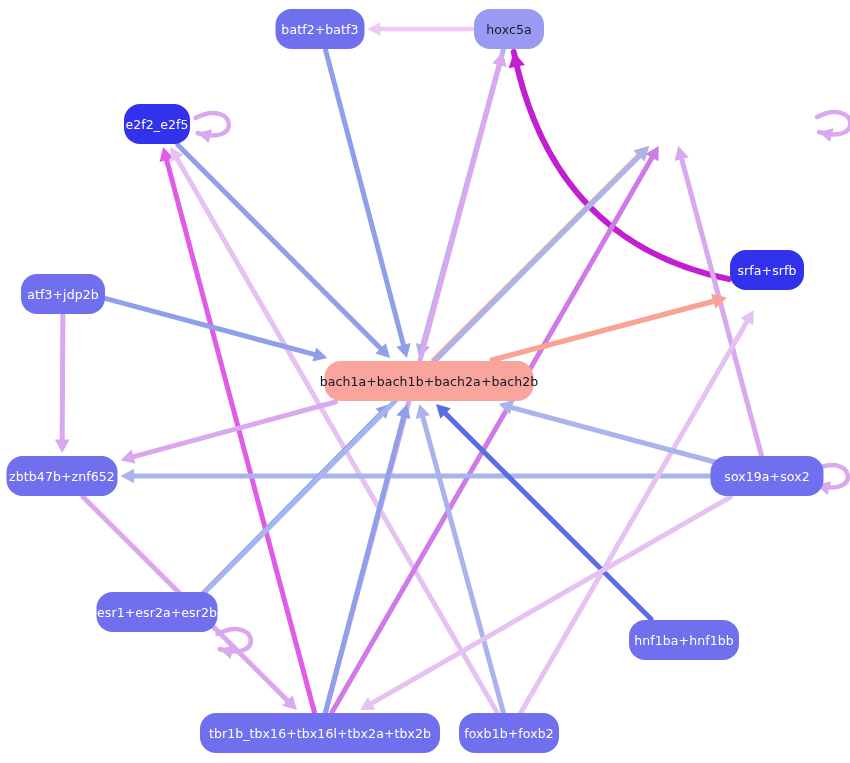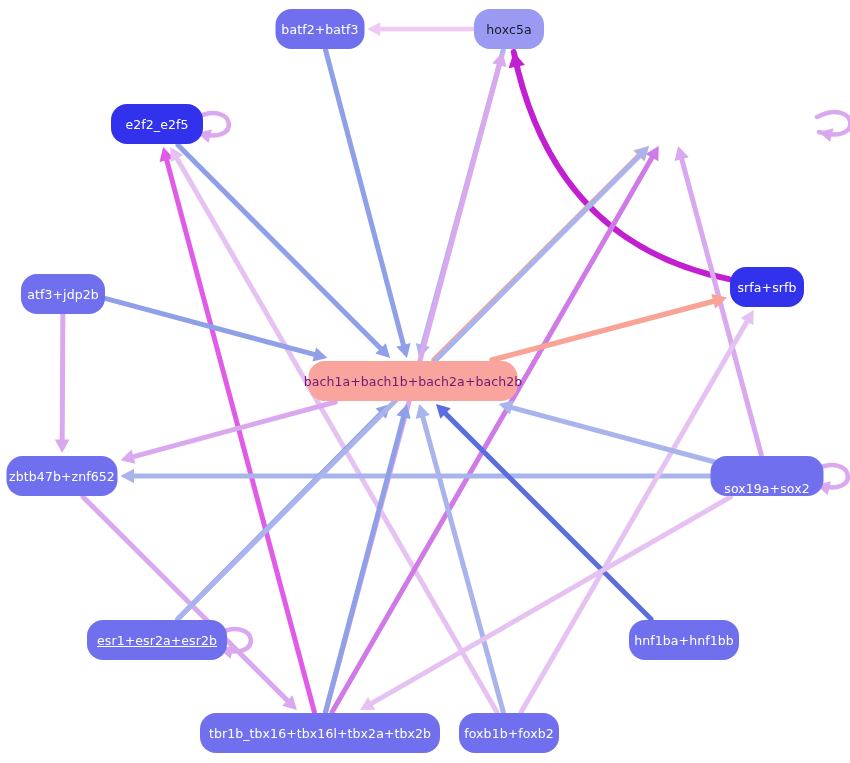--- a/index.html
+++ b/index.html
@@ -42,21 +42,22 @@
   .node.mid {
     background: #7070ee;
     color: #ffffff;
   }
   .node.deep {
     background: #3232ec;
     color: #ffffff;
   }
   .node.salmon {
     background: #f9a49c;
-    color: #701a75;
+    color: #0f172a;
+    margin-left: 16px;
   }
 </style>
 </head>
 <body>
 
 <div id="graph-canvas">
   <svg id="edge-layer" viewBox="0 0 850 763" xmlns="http://www.w3.org/2000/svg">
       <line x1="473" y1="29" x2="377.7" y2="29" stroke="#efc8f5" stroke-width="4.5" stroke-linecap="round"></line>
       <polygon points="367.5,29 380.25,22.125 380.25,35.875" fill="#efc8f5"></polygon>
       <line x1="325.54829545454544" y1="50" x2="404.16454814024314" y2="347.5582897351138" stroke="#8f9fe8" stroke-width="5" stroke-linecap="round"></line>
@@ -115,39 +116,39 @@
       <polygon points="360.00389105058366,710 368.0439140469899,696.899216427356 375.37090392242817,709.643047066737" fill="#e5c2f2"></polygon>
       <line x1="177.91876208897486" y1="619" x2="641.4670358406557" y2="153.65153877743876" stroke="#aab4ec" stroke-width="5" stroke-linecap="round"></line>
       <polygon points="649.0889748549323,146 644.7688483106214,160.75157641207 634.3542538635519,150.37727053152696" fill="#aab4ec"></polygon>
     </svg>
 <div class="node mid" style="left: 320px; top: 29px; width: 89px;">
       <span>batf2+batf3</span>
     </div>
     <div class="node light" style="left: 509px; top: 29px; width: 70px;">
       <span>hoxc5a</span>
     </div>
-    <div class="node deep" style="left: 157px; top: 124px; width: 92px;">
+    <div class="node deep" style="left: 157px; top: 124px; width: 66px;">
       <span>e2f2_e2f5</span>
     </div>
     <div class="node mid" style="left: 63px; top: 294px; width: 84px;">
       <span>atf3+jdp2b</span>
     </div>
-    <div class="node deep" style="left: 767px; top: 287px; width: 74px;">
+    <div class="node deep" style="left: 767px; top: 270px; width: 74px;">
       <span>srfa+srfb</span>
     </div>
     <div class="node salmon" style="left: 413px; top: 381px; width: 209px;">
       <span>bach1a+bach1b+bach2a+bach2b</span>
     </div>
     <div class="node mid" style="left: 62px; top: 476px; width: 111px;">
       <span>zbtb47b+znf652</span>
     </div>
-    <div class="node mid" style="left: 767px; top: 476px; width: 113px; align-items: flex-end;">
+    <div class="node mid" style="left: 767px; top: 476px; width: 113px;">
       <span>sox19a+sox2</span>
     </div>
-    <div class="node mid" style="left: 157px; top: 640px; width: 140px; text-decoration: underline;">
+    <div class="node mid" style="left: 157px; top: 612px; width: 121px;">
       <span>esr1+esr2a+esr2b</span>
     </div>
     <div class="node mid" style="left: 672px; top: 640px; width: 110px; margin-left: 12px;">
       <span>hnf1ba+hnf1bb</span>
     </div>
     <div class="node mid" style="left: 320px; top: 733px; width: 240px;">
       <span>tbr1b_tbx16+tbx16l+tbx2a+tbx2b</span>
     </div>
     <div class="node mid" style="left: 509px; top: 733px; width: 100px;">
       <span>foxb1b+foxb2</span>

